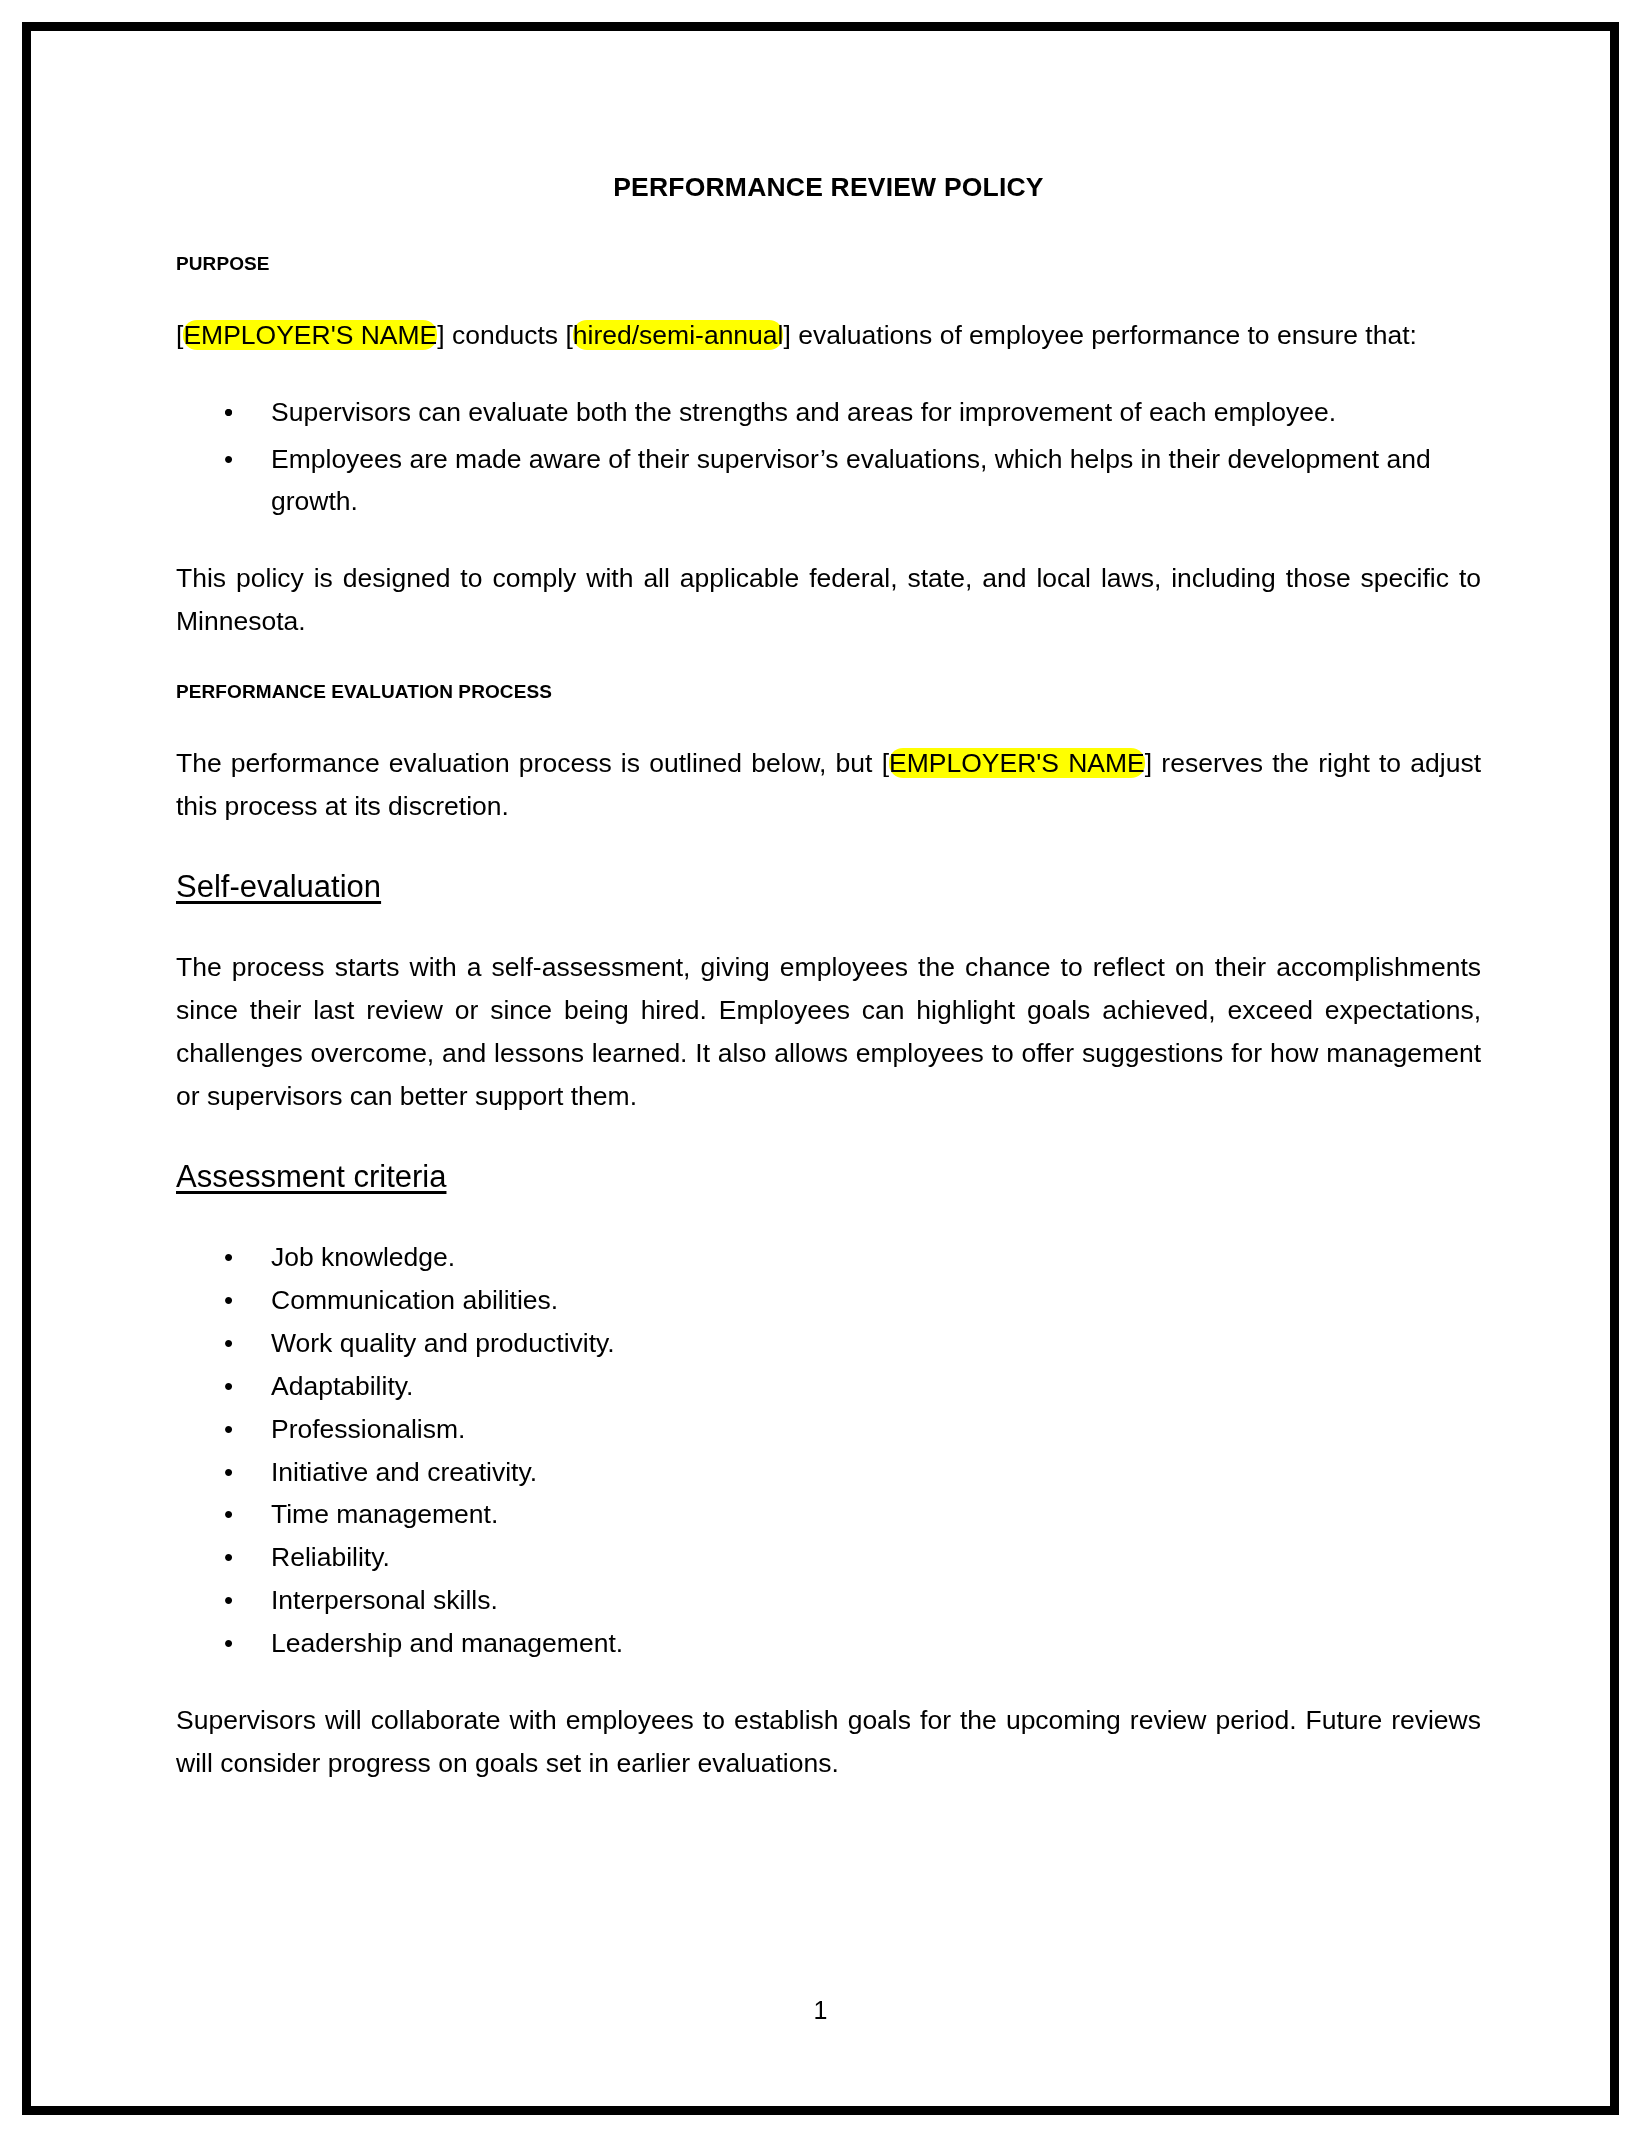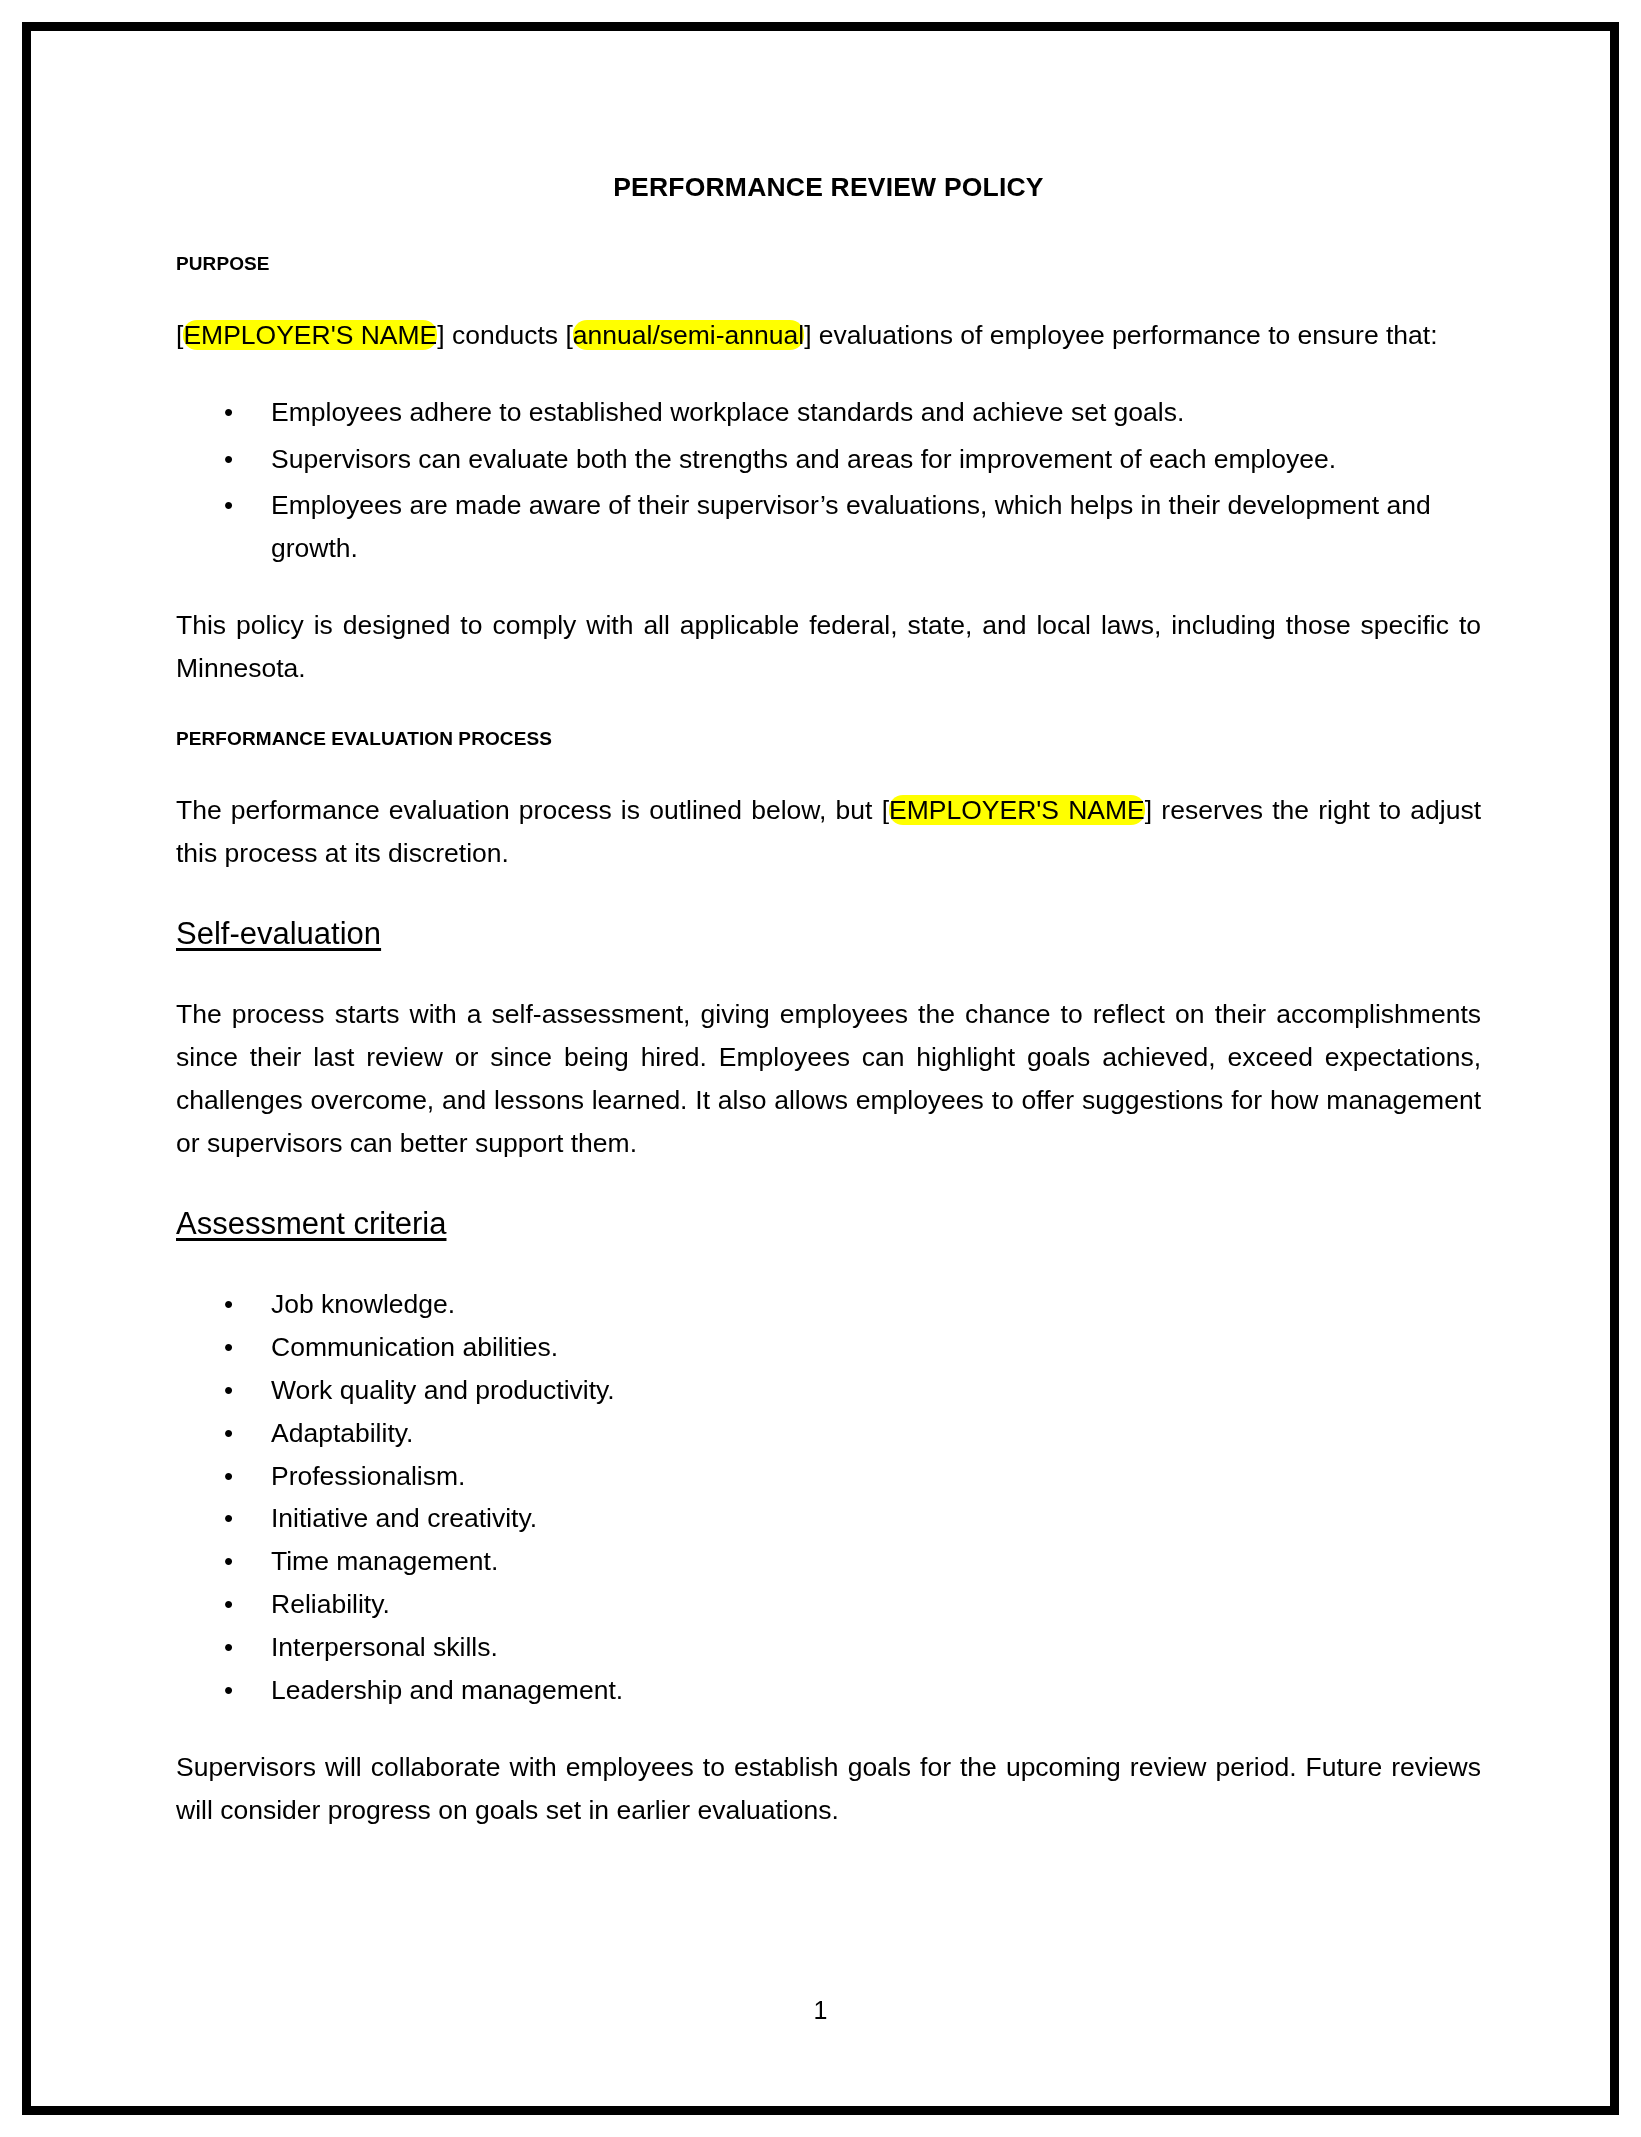--- a/index.html
+++ b/index.html
@@ -121,24 +121,24 @@
 
 <div class="page-frame">
   <div class="page-inner">
 
     <div class="content">
 
       <div class="doc-title">PERFORMANCE REVIEW POLICY</div>
 
       <div class="section-heading">PURPOSE</div>
 
-      <p class="para"><span>[</span><span class="hl">EMPLOYER'S NAME</span><span>] conducts [</span><span class="hl">annual/semi-annual</span><span>] evaluations of employee performance to ensure that:</span></p>
+      <p class="para"><span>[</span><span class="hl">EMPLOYER'S NAME</span><span>] conducts [</span><span class="hl">hired/semi-annual</span><span>] evaluations of employee performance to ensure that:</span></p>
 
       <ul class="bullets">
-        <li><span class="bullet-dot">•</span><span>Employees adhere to established workplace standards and achieve set goals.</span></li>
+        <li><span class="bullet-dot">•</span></li>
         <li><span class="bullet-dot">•</span><span>Supervisors can evaluate both the strengths and areas for improvement of each employee.</span></li>
         <li><span class="bullet-dot">•</span><span>Employees are made aware of their supervisor’s evaluations, which helps in their development and growth.</span></li>
       </ul>
 
       <p class="para">This policy is designed to comply with all applicable federal, state, and local laws, including those specific to Minnesota.</p>
 
       <div class="section-heading">PERFORMANCE EVALUATION PROCESS</div>
 
       <p class="para"><span>The performance evaluation process is outlined below, but [</span><span class="hl">EMPLOYER'S NAME</span><span>] reserves the right to adjust this process at its discretion.</span></p>
 

